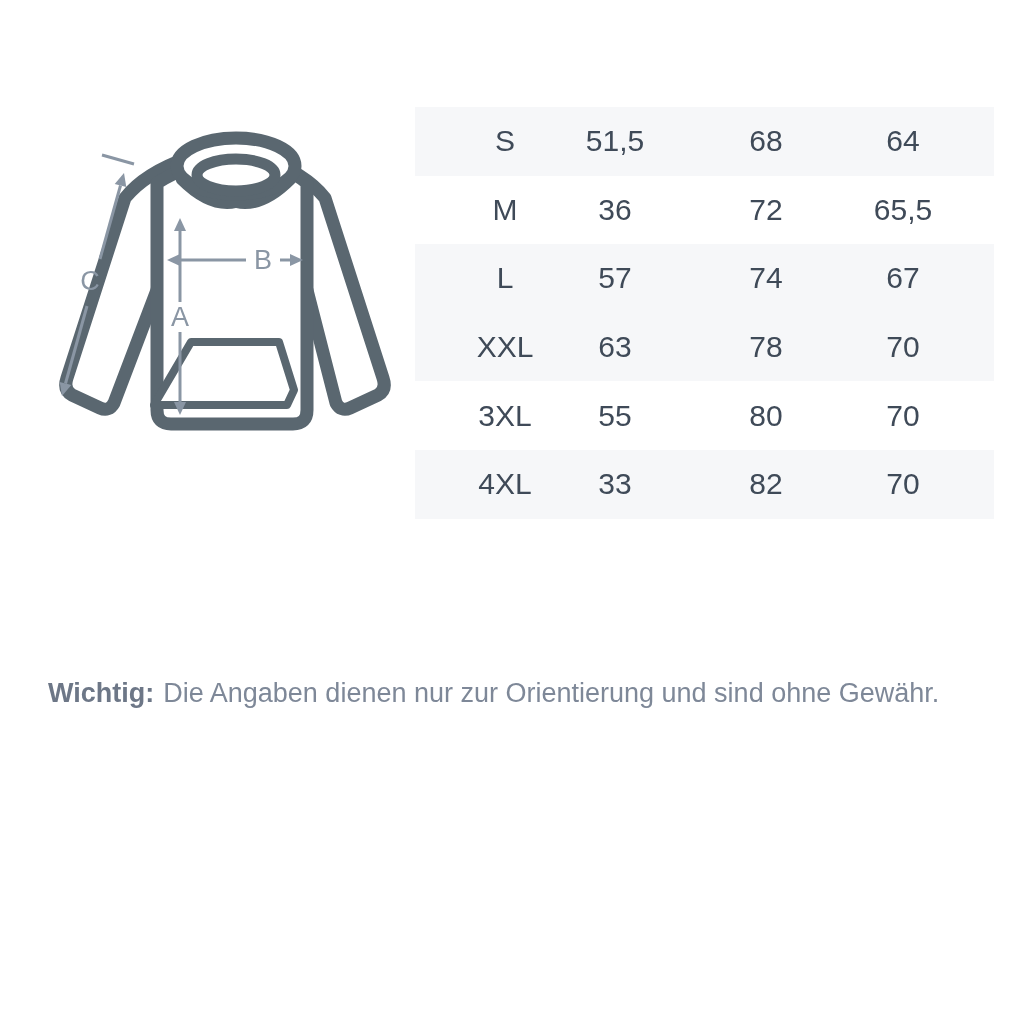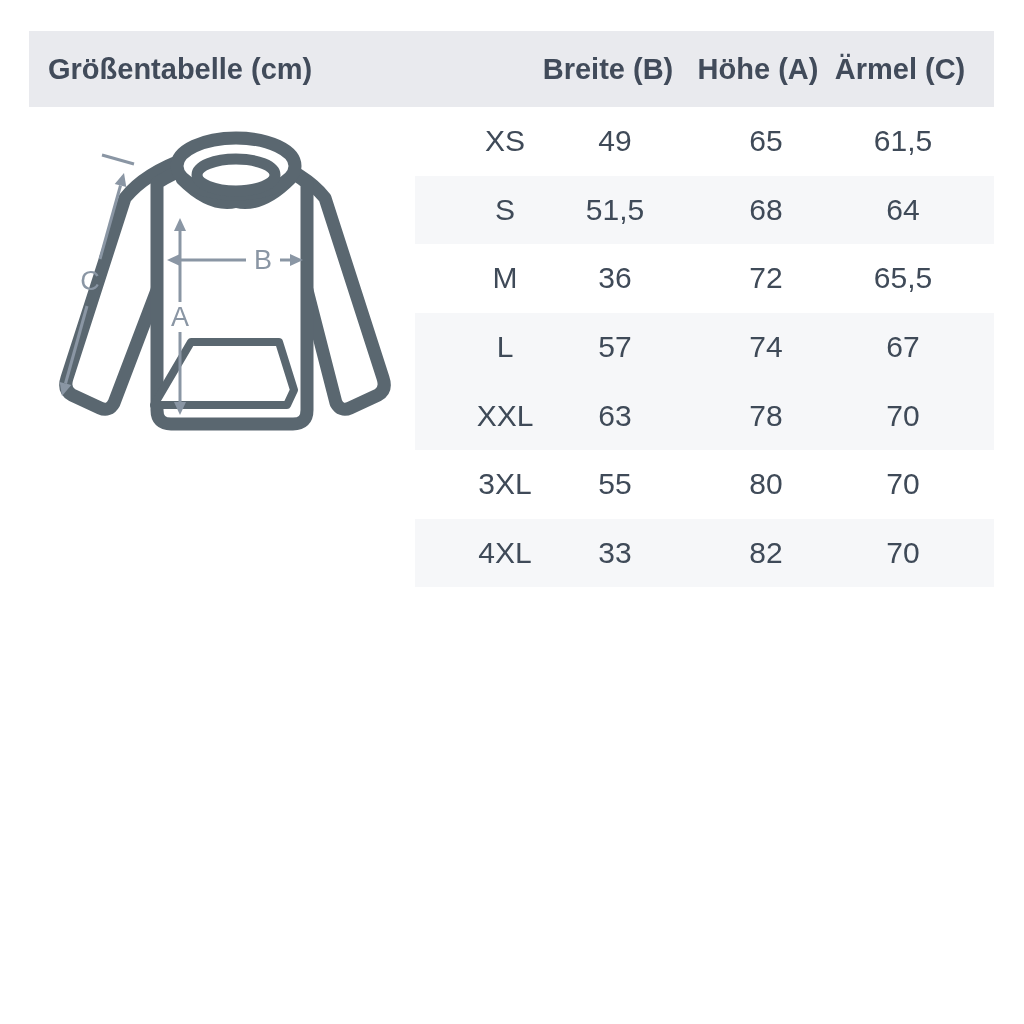--- a/index.html
+++ b/index.html
@@ -45,26 +45,20 @@
   .footer strong{color:#6d7787;margin-right:9px;}
   .svg-label{
     font-family:"Liberation Sans",sans-serif;font-size:27px;fill:#8a96a4;
   }
 </style>
 </head>
 <body>
 
 <div class="canvas">
 
-  <div class="chart-header">
-    <span class="chart-title">Größentabelle (cm)</span>
-    <span class="col-head b">Breite (B)</span>
-    <span class="col-head h">Höhe (A)</span>
-    <span class="col-head a">Ärmel (C)</span>
-  </div>
 
   <div class="diagram">
     <svg width="370" height="330" viewBox="0 0 370 330">
       <g stroke="#5a6770" stroke-width="13" stroke-linejoin="round" stroke-linecap="round" fill="#ffffff">
 
         <path d="M 148 40 Q 105 55 85 80 L 27 260 Q 23 272 32 277 L 60 290 Q 69 294 74 285 L 117 172 Z"></path>
 
         <path d="M 222 40 Q 265 55 285 80 L 343 260 Q 347 272 338 277 L 310 290 Q 301 294 296 285 L 267 172 Z"></path>
 
         <path d="M 117 65 Q 150 44 185 44 L 207 44 Q 242 44 267 65 L 267 292 Q 267 306 253 306 L 131 306 Q 117 306 117 292 Z"></path>
@@ -99,26 +93,20 @@
         <path d="M 84 55 L 86.3 69.1 L 74.7 65.9 Z"></path>
         <path d="M 22 278 L 31.3 267.1 L 19.7 263.9 Z"></path>
       </g>
       <text class="svg-label" x="140" y="208" text-anchor="middle">A</text>
       <text class="svg-label" x="223" y="151" text-anchor="middle">B</text>
       <text class="svg-label" x="50" y="172" text-anchor="middle">C</text>
     </svg>
   </div>
 
   <div class="rows">
-      <div class="t-row">
-    <span class="cell c-size">XS</span>
-    <span class="cell c-b">49</span>
-    <span class="cell c-h">65</span>
-    <span class="cell c-a">61,5</span>
-  </div>
       <div class="t-row striped">
     <span class="cell c-size">S</span>
     <span class="cell c-b">51,5</span>
     <span class="cell c-h">68</span>
     <span class="cell c-a">64</span>
   </div>
       <div class="t-row">
     <span class="cell c-size">M</span>
     <span class="cell c-b">36</span>
     <span class="cell c-h">72</span>
@@ -144,15 +132,18 @@
   </div>
       <div class="t-row striped">
     <span class="cell c-size">4XL</span>
     <span class="cell c-b">33</span>
     <span class="cell c-h">82</span>
     <span class="cell c-a">70</span>
   </div>
     </div>
 
   <div class="footer">
+    <div>
+      <strong>Wichtig:</strong><span>Die Angaben dienen nur zur Orientierung und sind ohne Gewähr.</span>
+    </div>
   </div>
 
 </div>
 
 </body></html>

